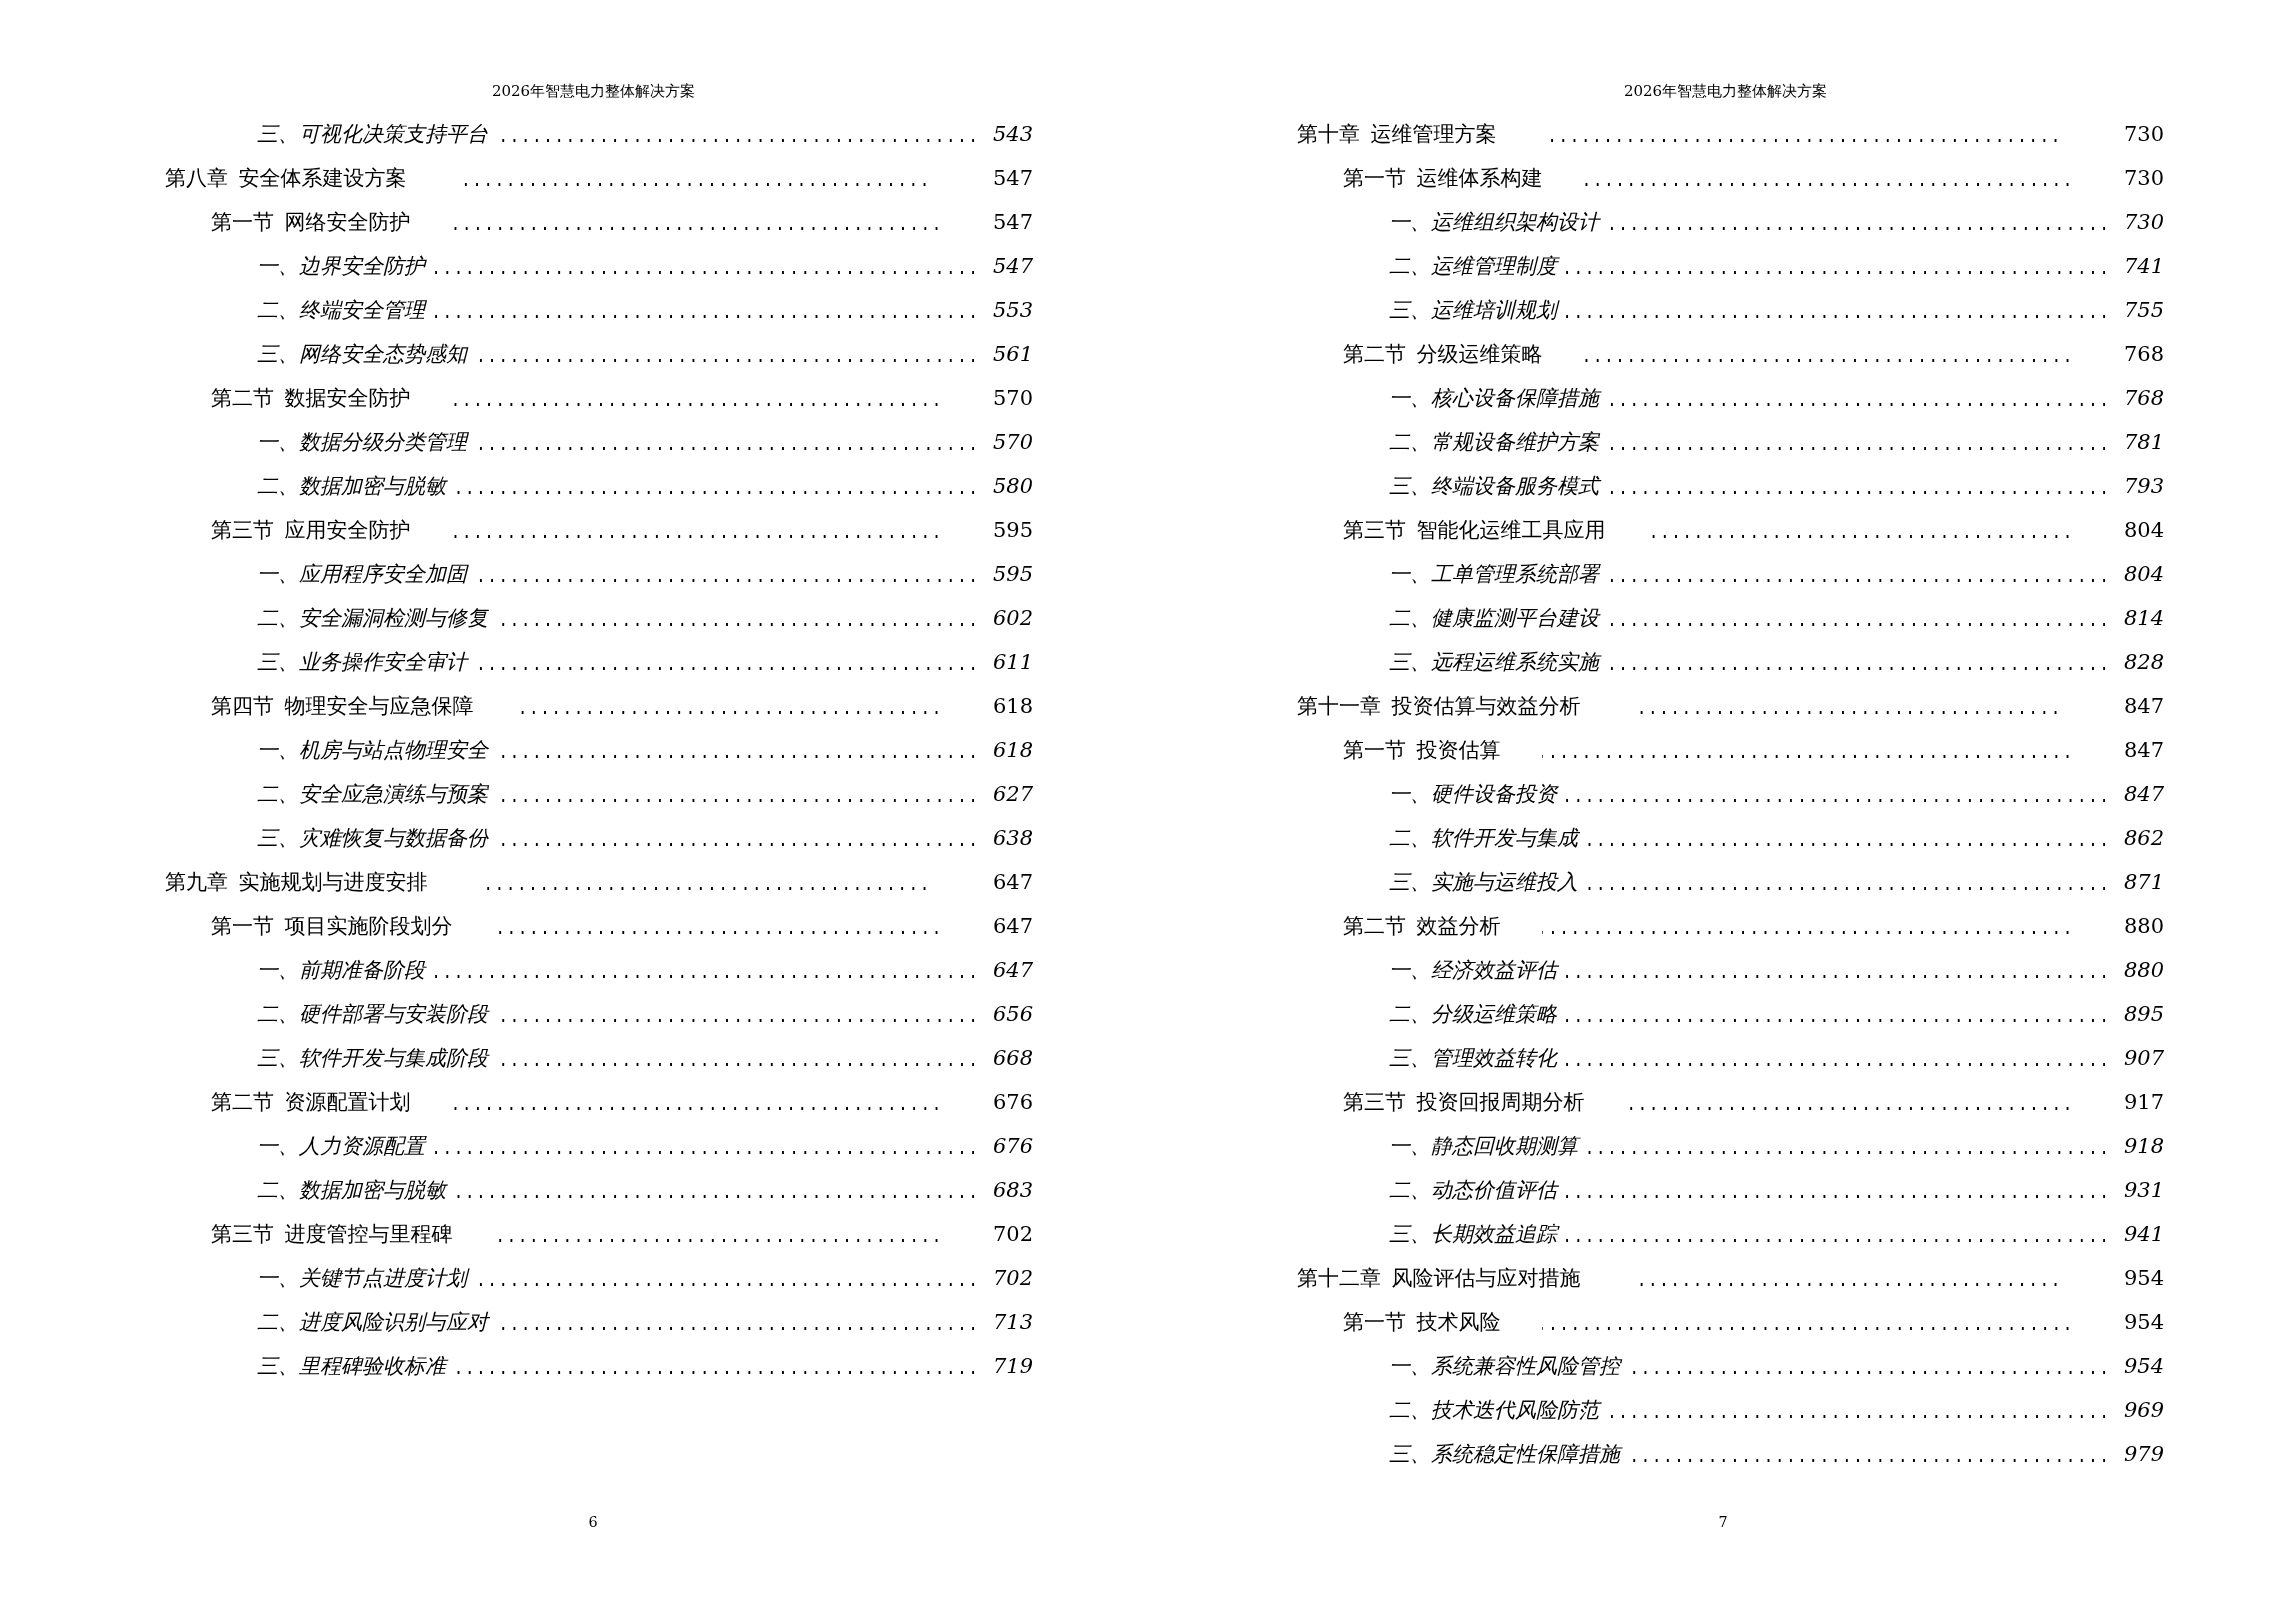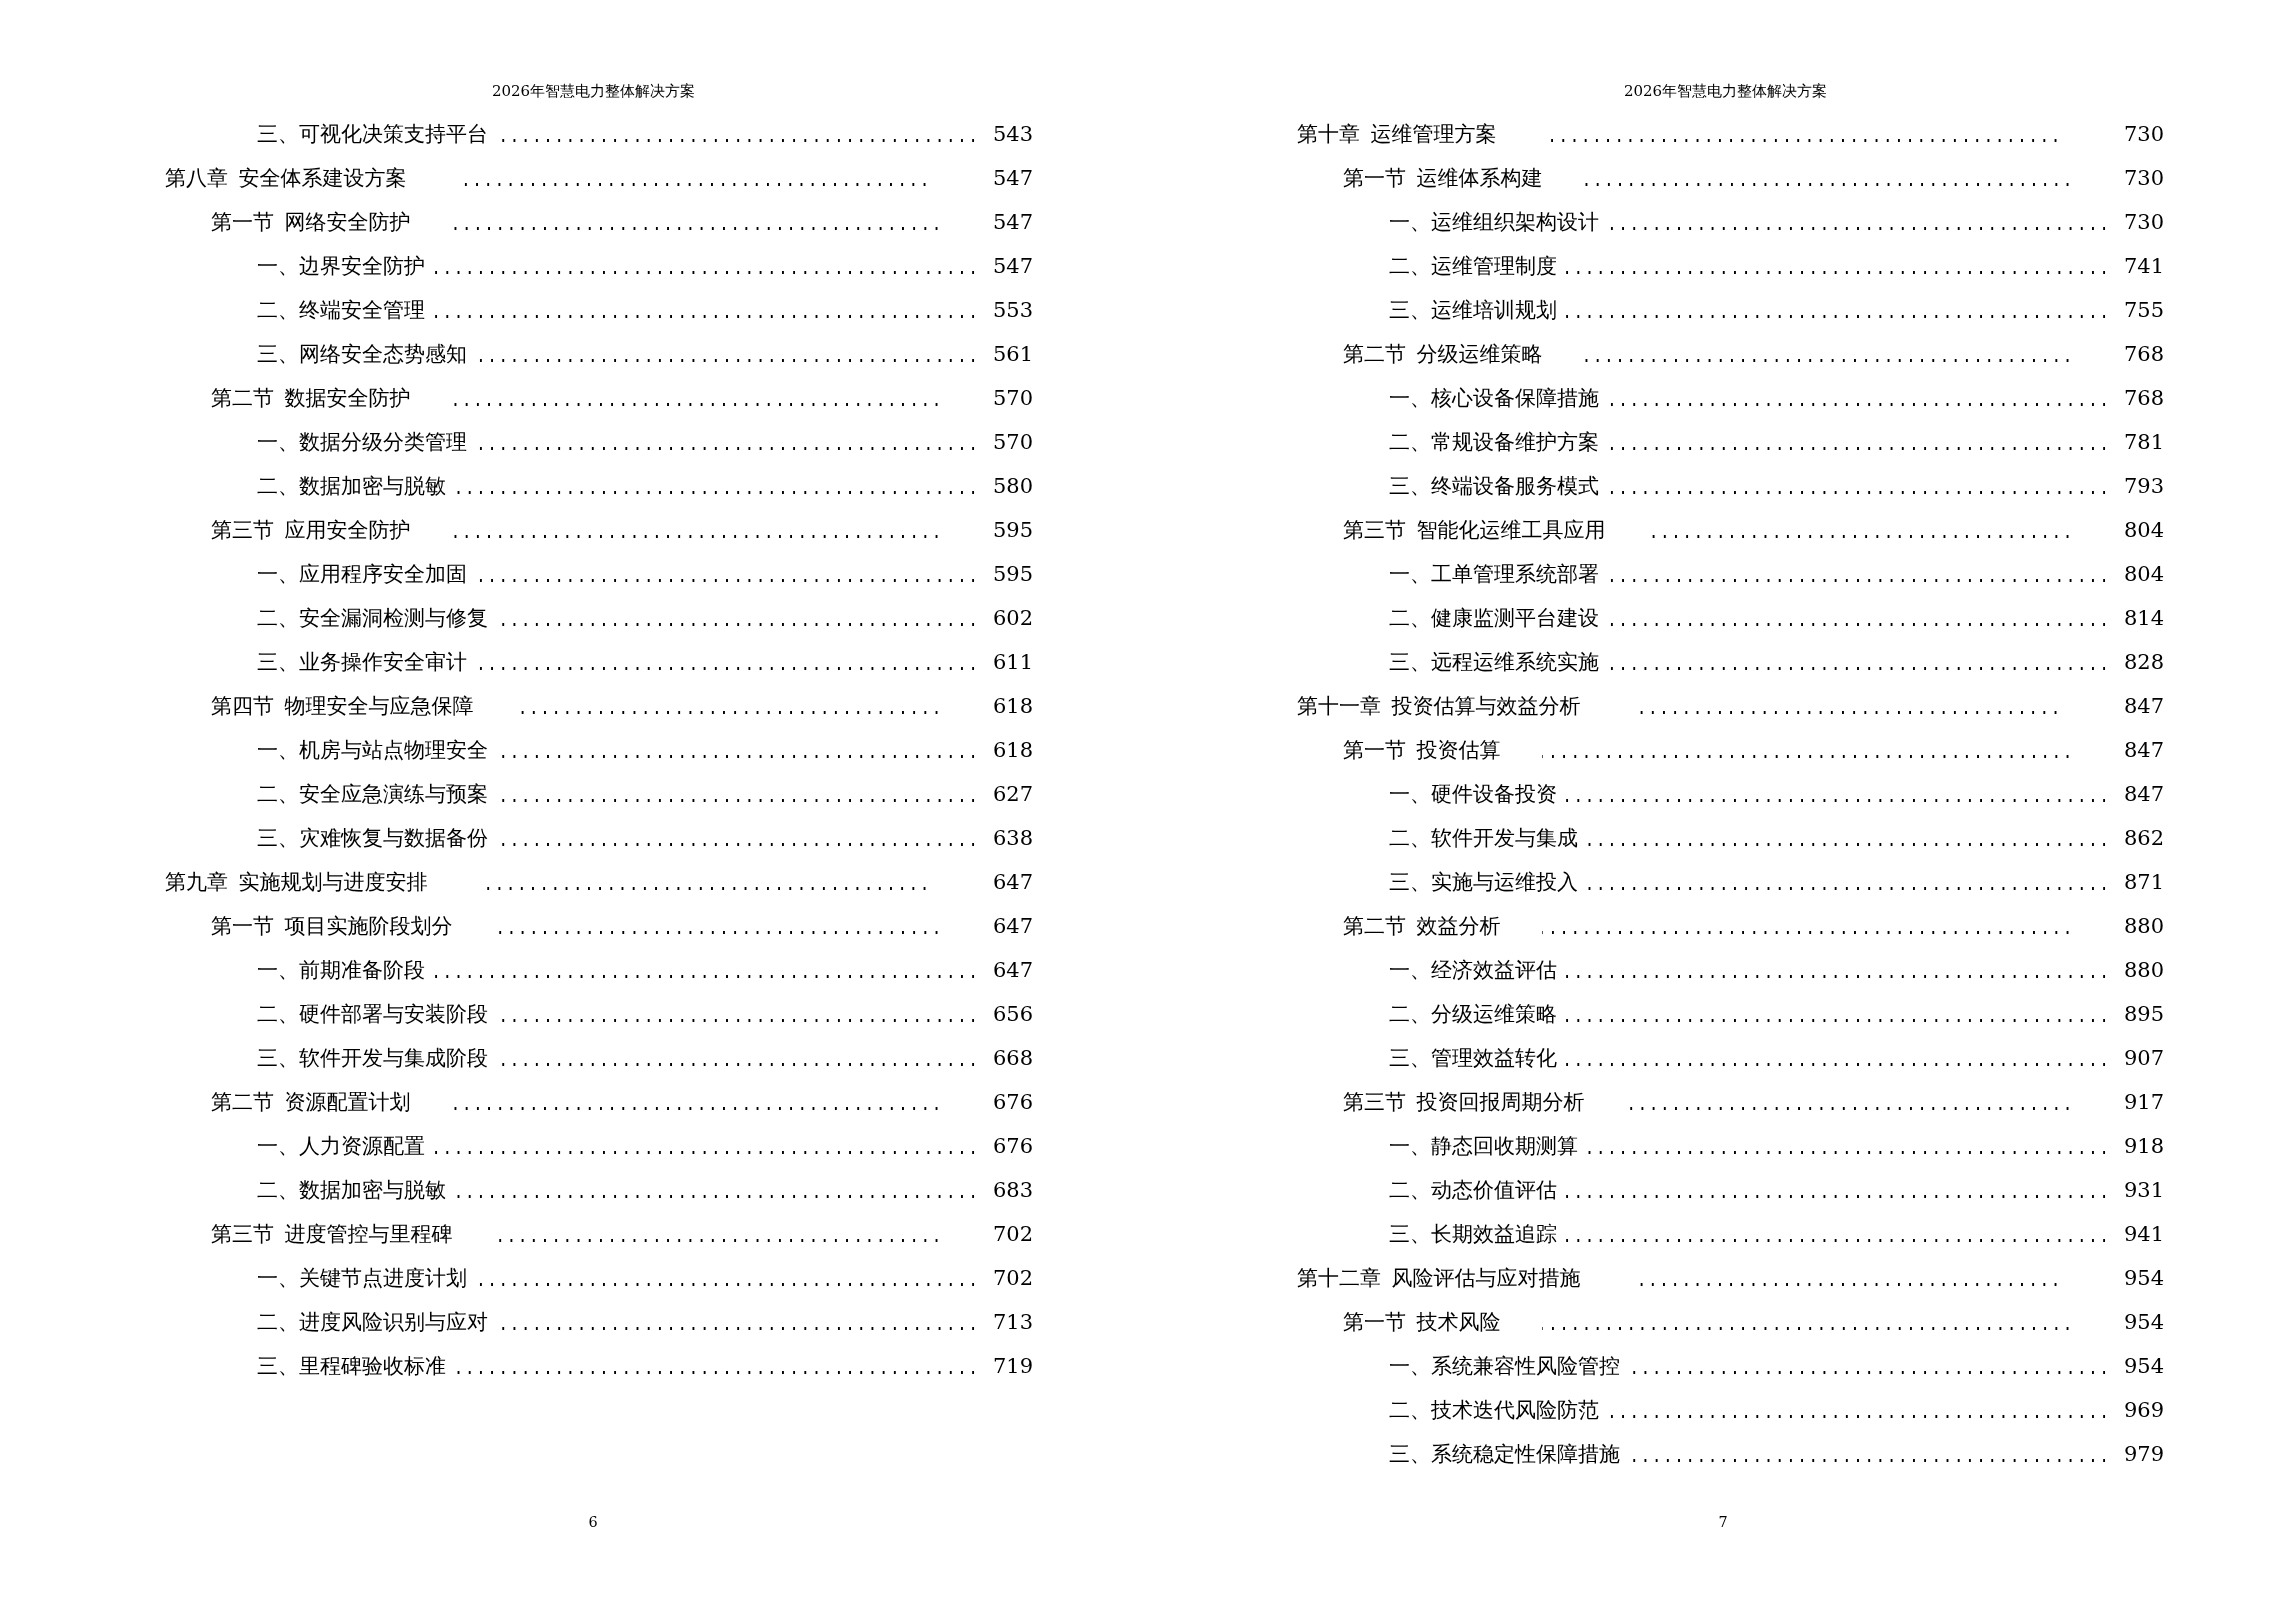--- a/index.html
+++ b/index.html
@@ -18,21 +18,21 @@
   .page.right .running-header { left: 155px; width: 857px; }
   .toc { position: absolute; top: 112px; }
   .page.left .toc { left: 165px; width: 868px; }
   .page.right .toc { left: 155px; width: 867px; }
   .toc-row {
     height: 44px; display: flex; align-items: center; white-space: nowrap;
     font-size: 21px; cursor: pointer;
   }
   .toc-row.lvl-0 { padding-left: 0; gap: 48px; }
   .toc-row.lvl-1 { padding-left: 46px; gap: 36px; }
-  .toc-row.lvl-2 { padding-left: 92px; }
+  .toc-row.lvl-2 { padding-left: 92px; font-style: italic; }
   .toc-title { flex: 0 0 auto; letter-spacing: 0px; }
   .toc-title .label { margin-right: 10.6px; }
   .leader {
     flex: 1 1 auto; height: 21px; margin: 0 14.4px 0 5.8px; overflow: hidden;
     position: relative; align-self: center;
   }
   .leader::before {
     content: ""; position: absolute; left: 0; right: 0; bottom: 2.9px; height: 2.4px;
     background-image: radial-gradient(circle, #000 1.2px, transparent 1.4px);
     background-size: 11.2px 2.4px; background-repeat: repeat-x; background-position: right center;

